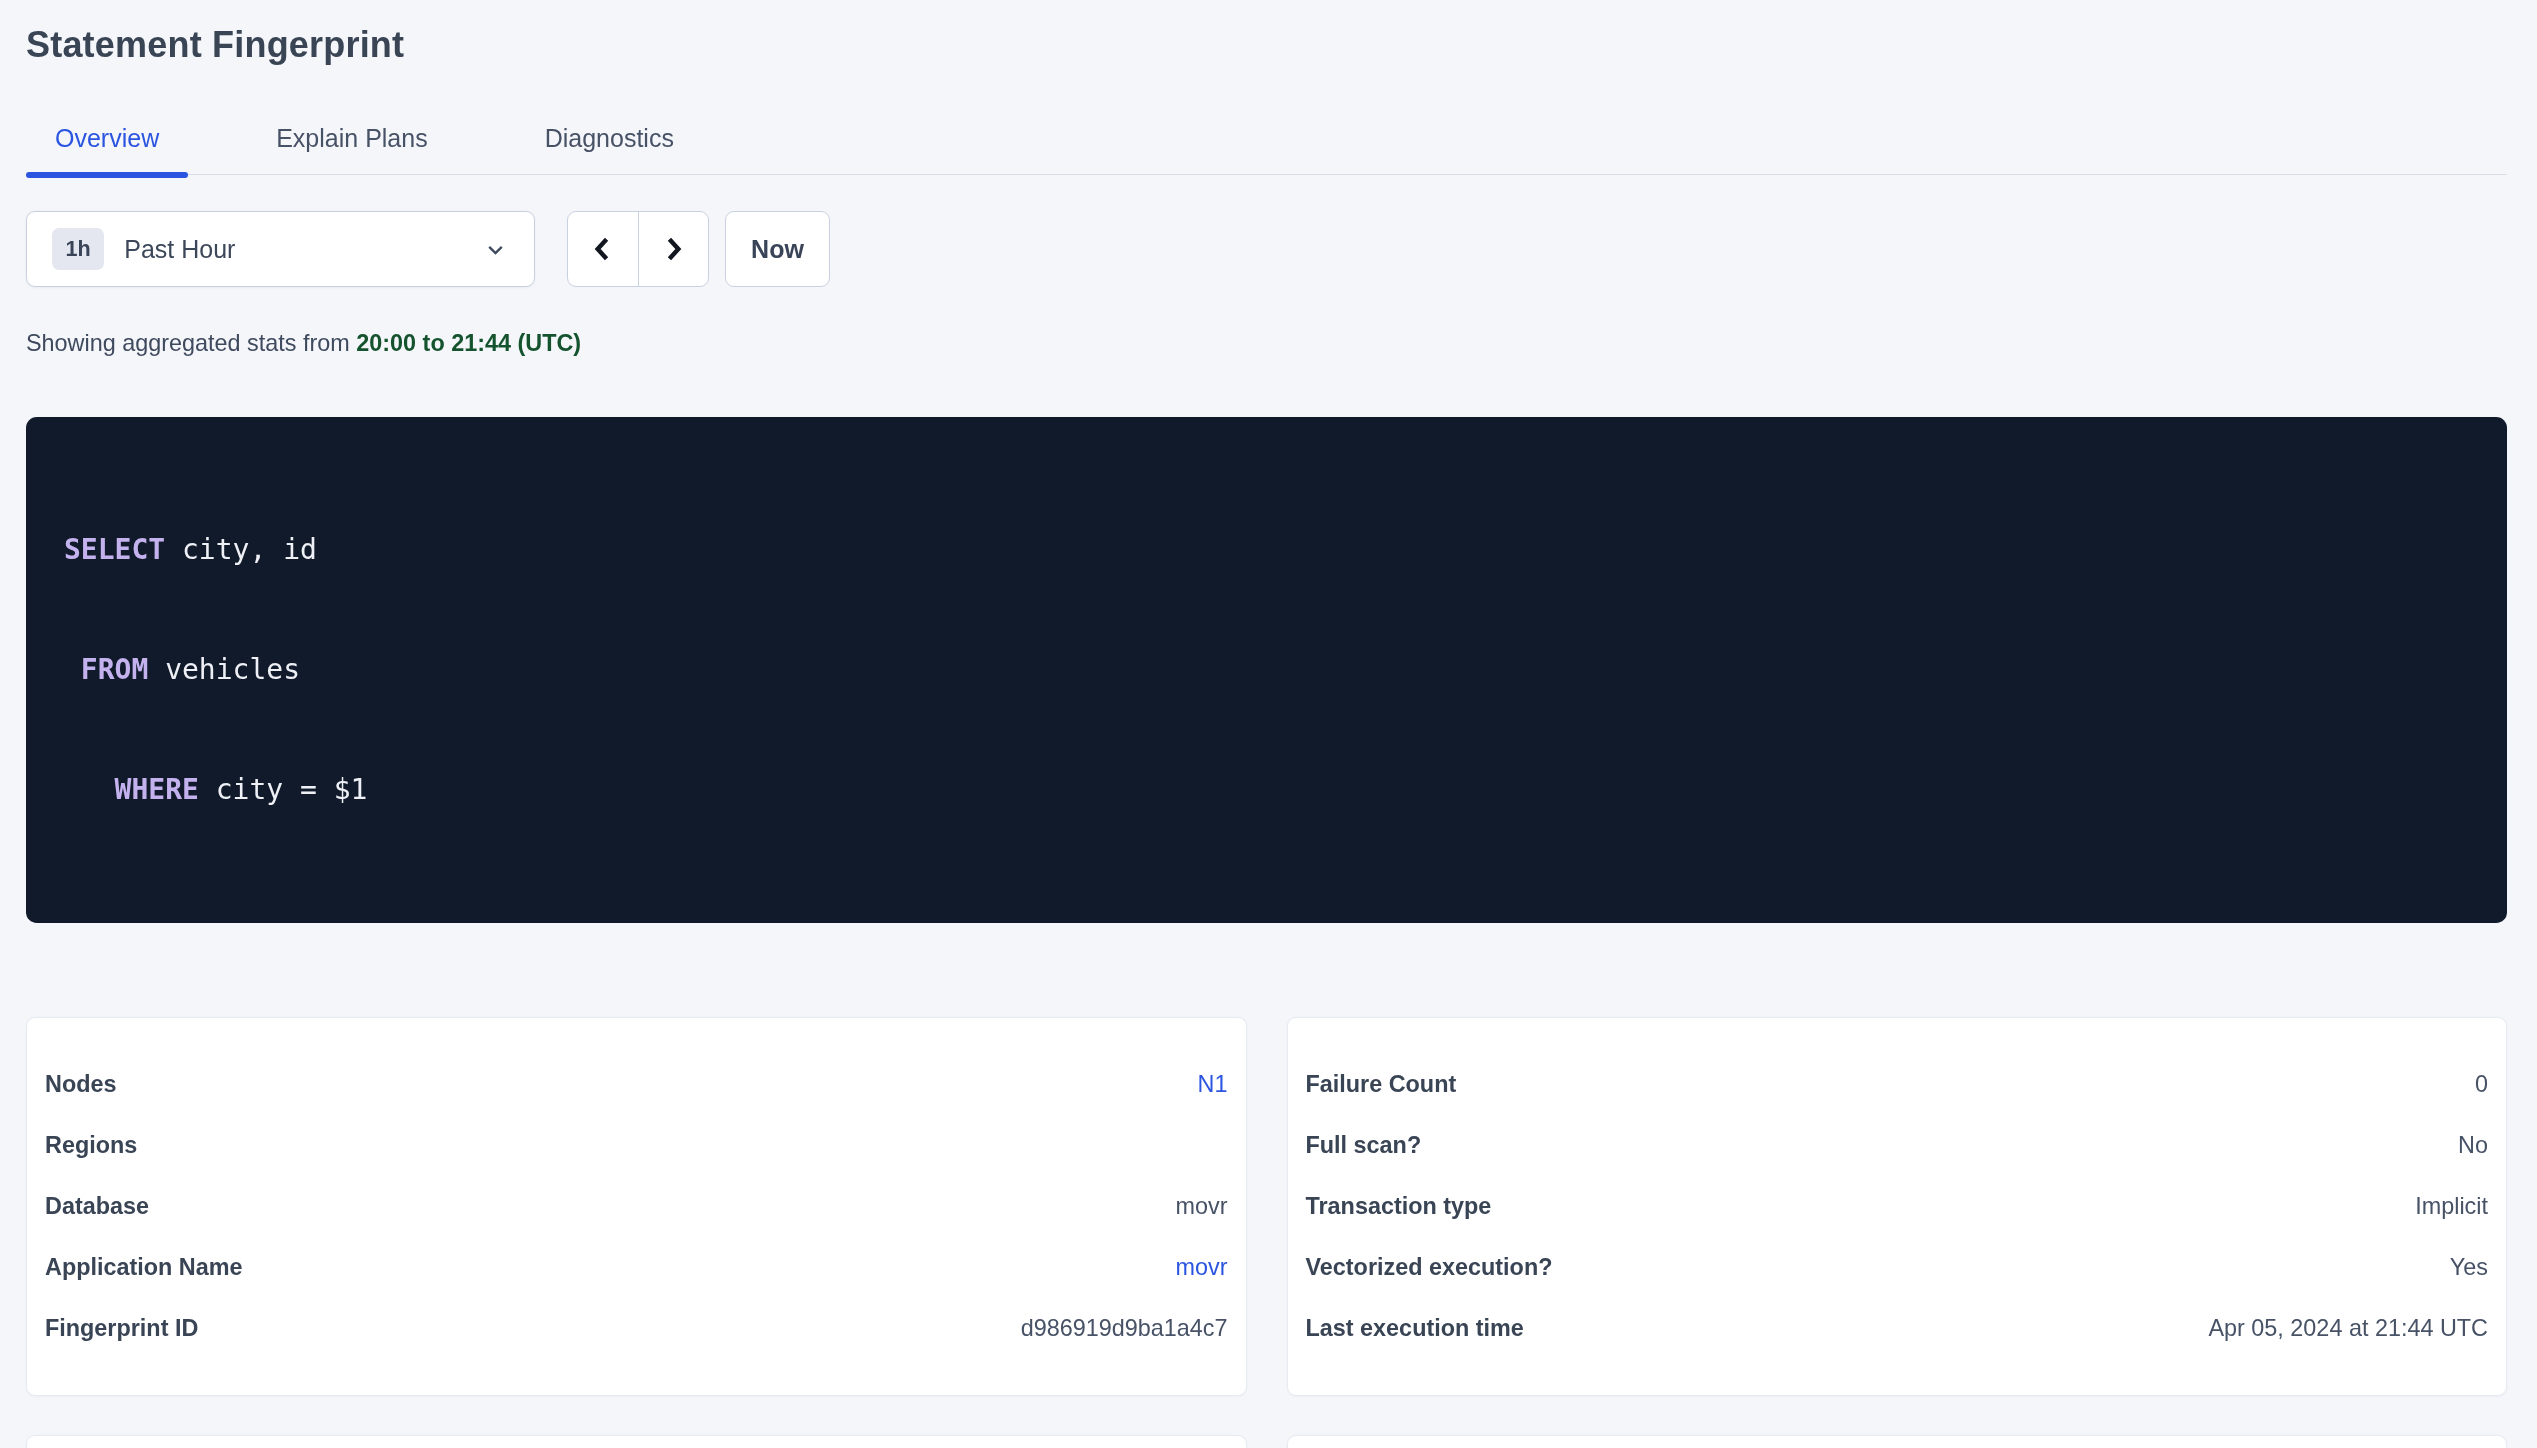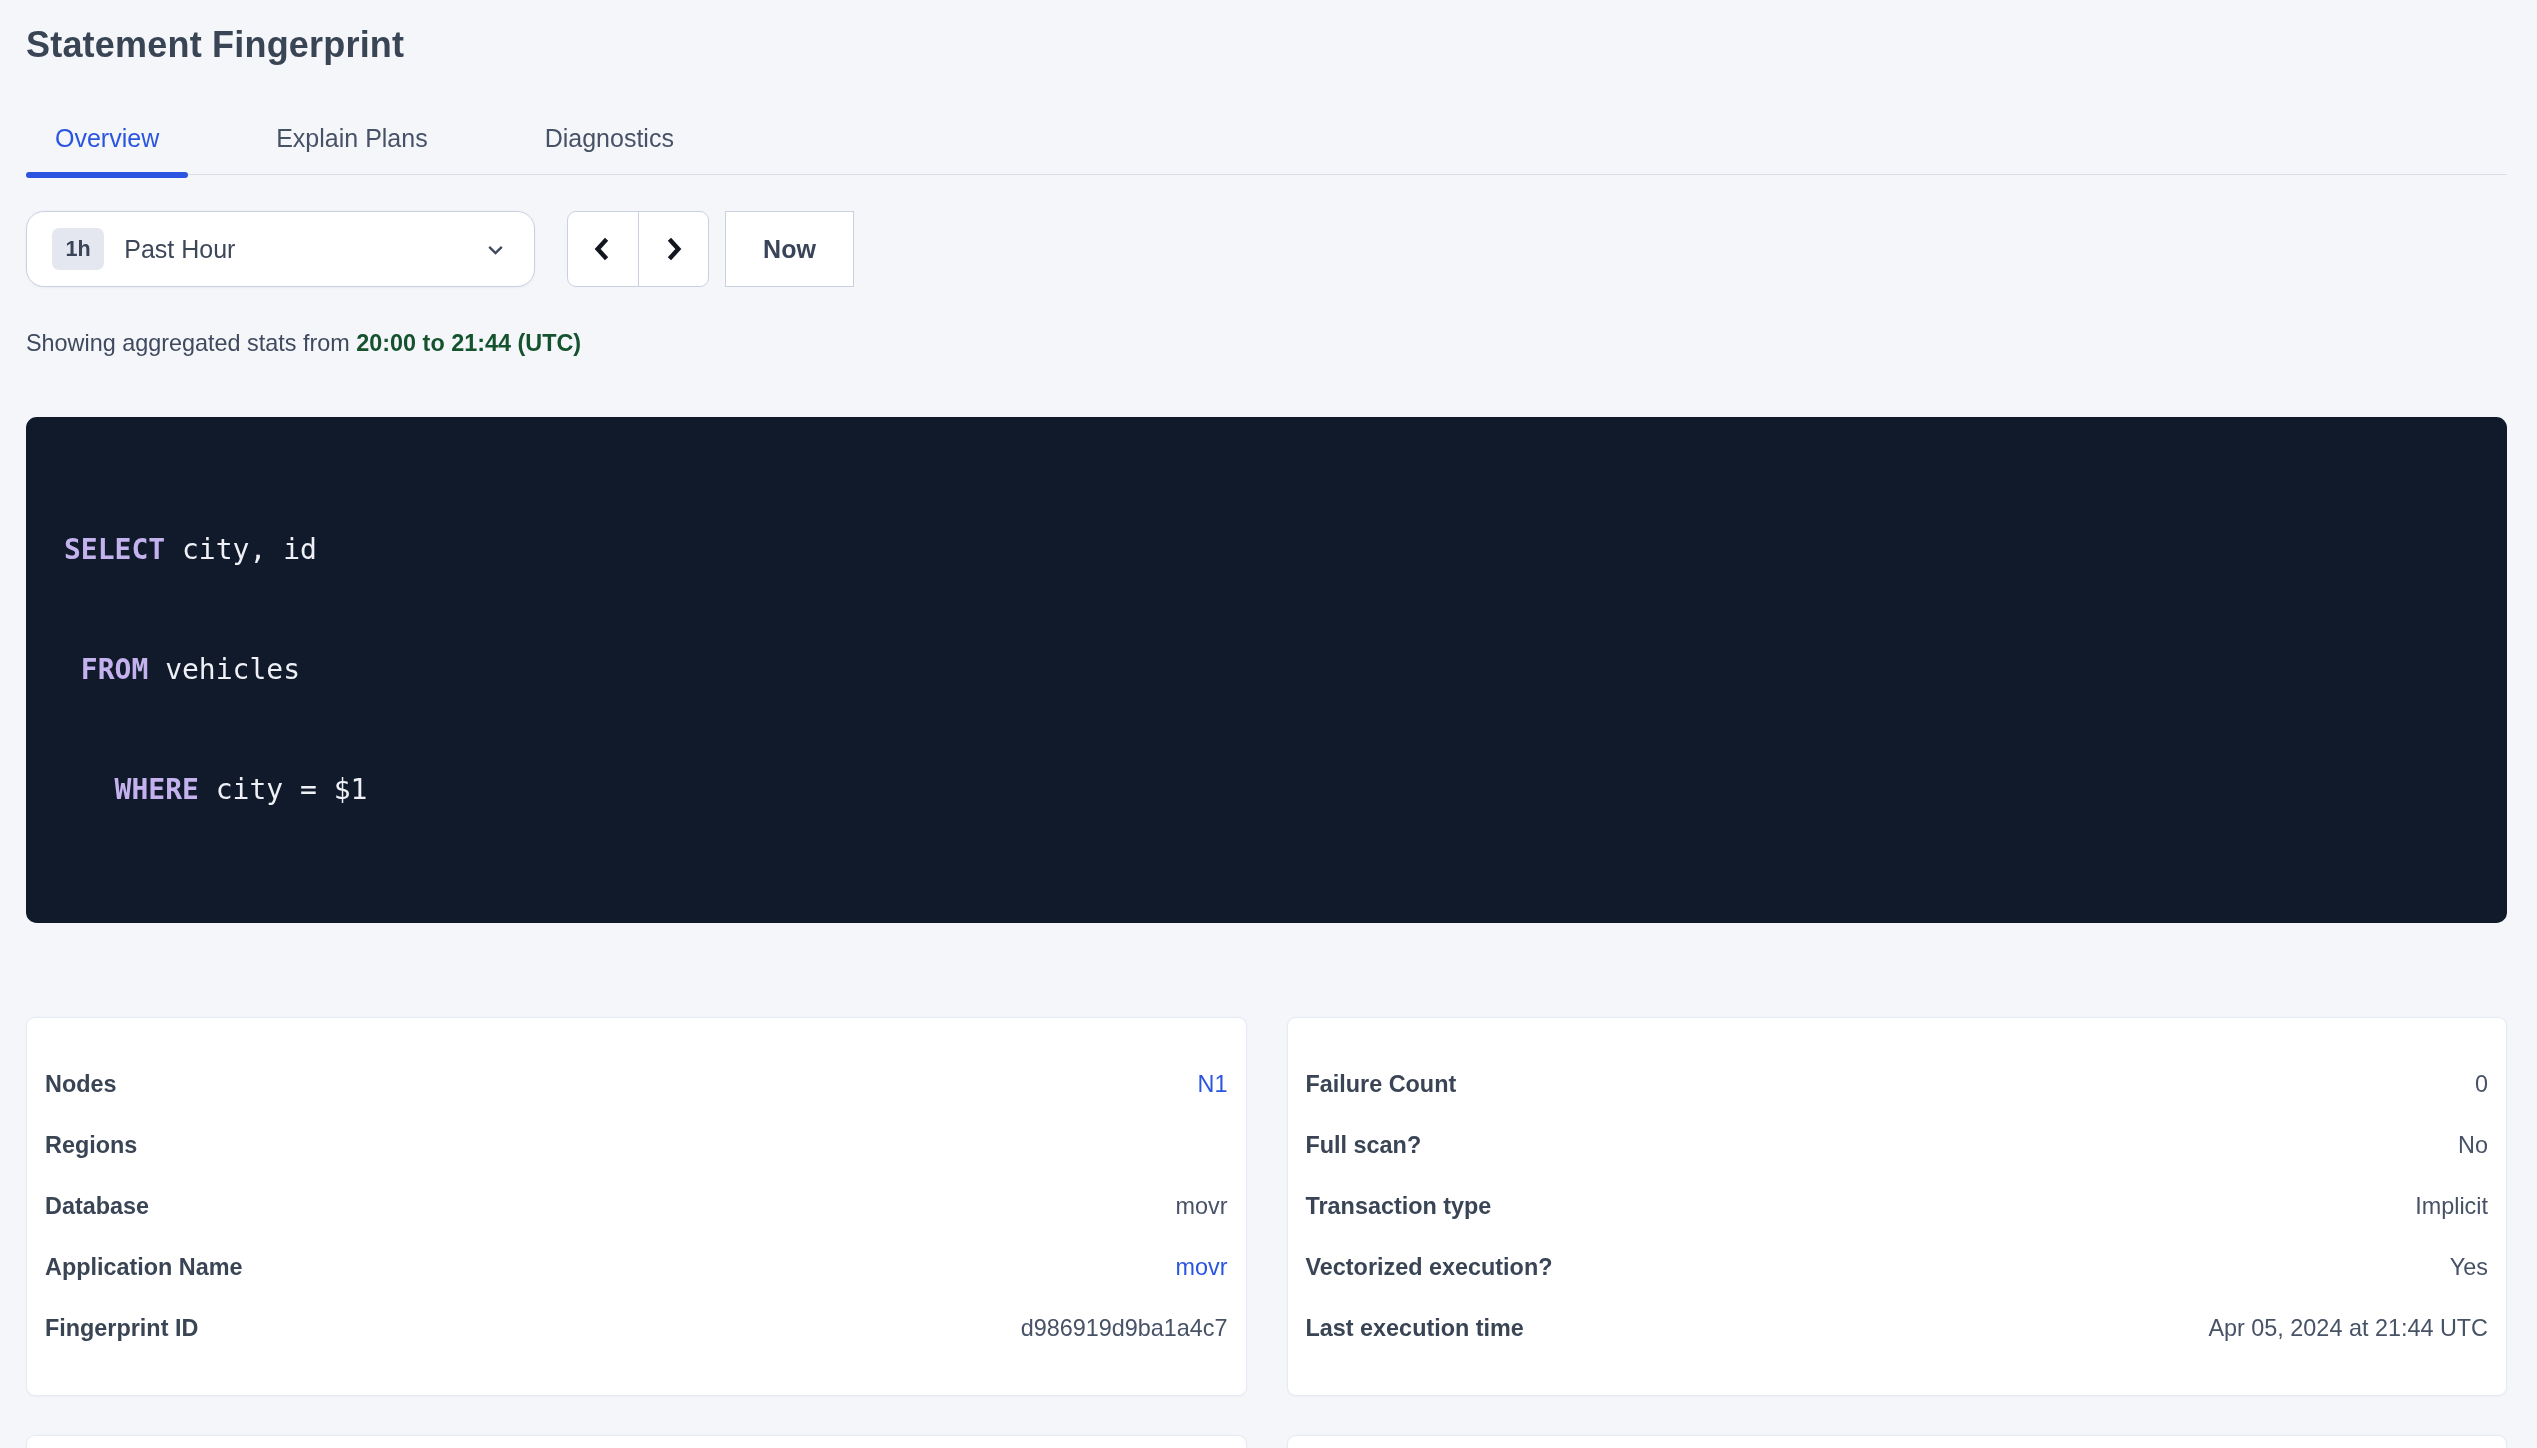--- a/index.html
+++ b/index.html
@@ -24,34 +24,34 @@
   .page-title{font-size:36px;line-height:43px;font-weight:700;color:var(--label-color);letter-spacing:0.2px;}
 
   .tabs{margin-top:57px;display:flex;gap:59px;border-bottom:1.8px solid #d9dde6;}
   .tab{position:relative;padding:0 29px 20px;font-size:25px;line-height:31px;color:var(--value-color);cursor:pointer;}
   .tab.active{color:var(--accent-blue);}
   .tab-underline{position:absolute;left:0;right:0;bottom:-3.6px;height:6.3px;border-radius:6.3px;background:var(--accent-blue);}
 
   .controls{margin-top:36px;display:flex;align-items:center;}
   .time-select{
     width:509px;height:76px;background:#fff;border:1.8px solid var(--border-light);
-    border-radius:18px;display:flex;align-items:center;padding:0 25px;cursor:pointer;
+    border-radius:9px;display:flex;align-items:center;padding:0 25px;cursor:pointer;
     box-shadow:0 0.9px 2.7px rgba(50,60,90,.06);
   }
   .interval-badge{background:#e4e7f0;border-radius:7.2px;padding:8px 13.5px;font-size:21.6px;font-weight:700;color:#3a4458;}
   .select-label{margin-left:20px;font-size:25px;color:#3c4759;flex:1;}
   .btn-group{
     margin-left:32px;display:flex;width:142px;height:76px;background:#fff;
     border:1.8px solid var(--border-light);border-radius:9px;overflow:hidden;
   }
   .btn-group button{flex:1;background:transparent;border:none;display:flex;align-items:center;justify-content:center;cursor:pointer;}
   .btn-group button:first-child{border-right:1.8px solid var(--border-light);}
   .now-button{
-    margin-left:16px;width:129px;height:76px;background:#fff;border:1.8px solid var(--border-light);
-    border-radius:0;font-family:"Liberation Sans",sans-serif;font-size:25px;font-weight:700;color:#3a4458;cursor:pointer;
+    margin-left:16px;width:105px;height:76px;background:#fff;border:1.8px solid var(--border-light);
+    border-radius:9px;font-family:"Liberation Sans",sans-serif;font-size:25px;font-weight:700;color:#3a4458;cursor:pointer;
   }
 
   .agg-text{margin-top:43px;font-size:23.4px;line-height:27px;color:#3f4a5e;}
   .agg-text b{font-weight:700;color:#14532d;}
 
   .sql-box{
     margin-top:60px;background:var(--sql-background);border-radius:10.8px;
     padding:33px 38px;font-family:"DejaVu Sans Mono",monospace;
     font-size:28px;line-height:40px;color:#eef0f5;white-space:pre;
   }

